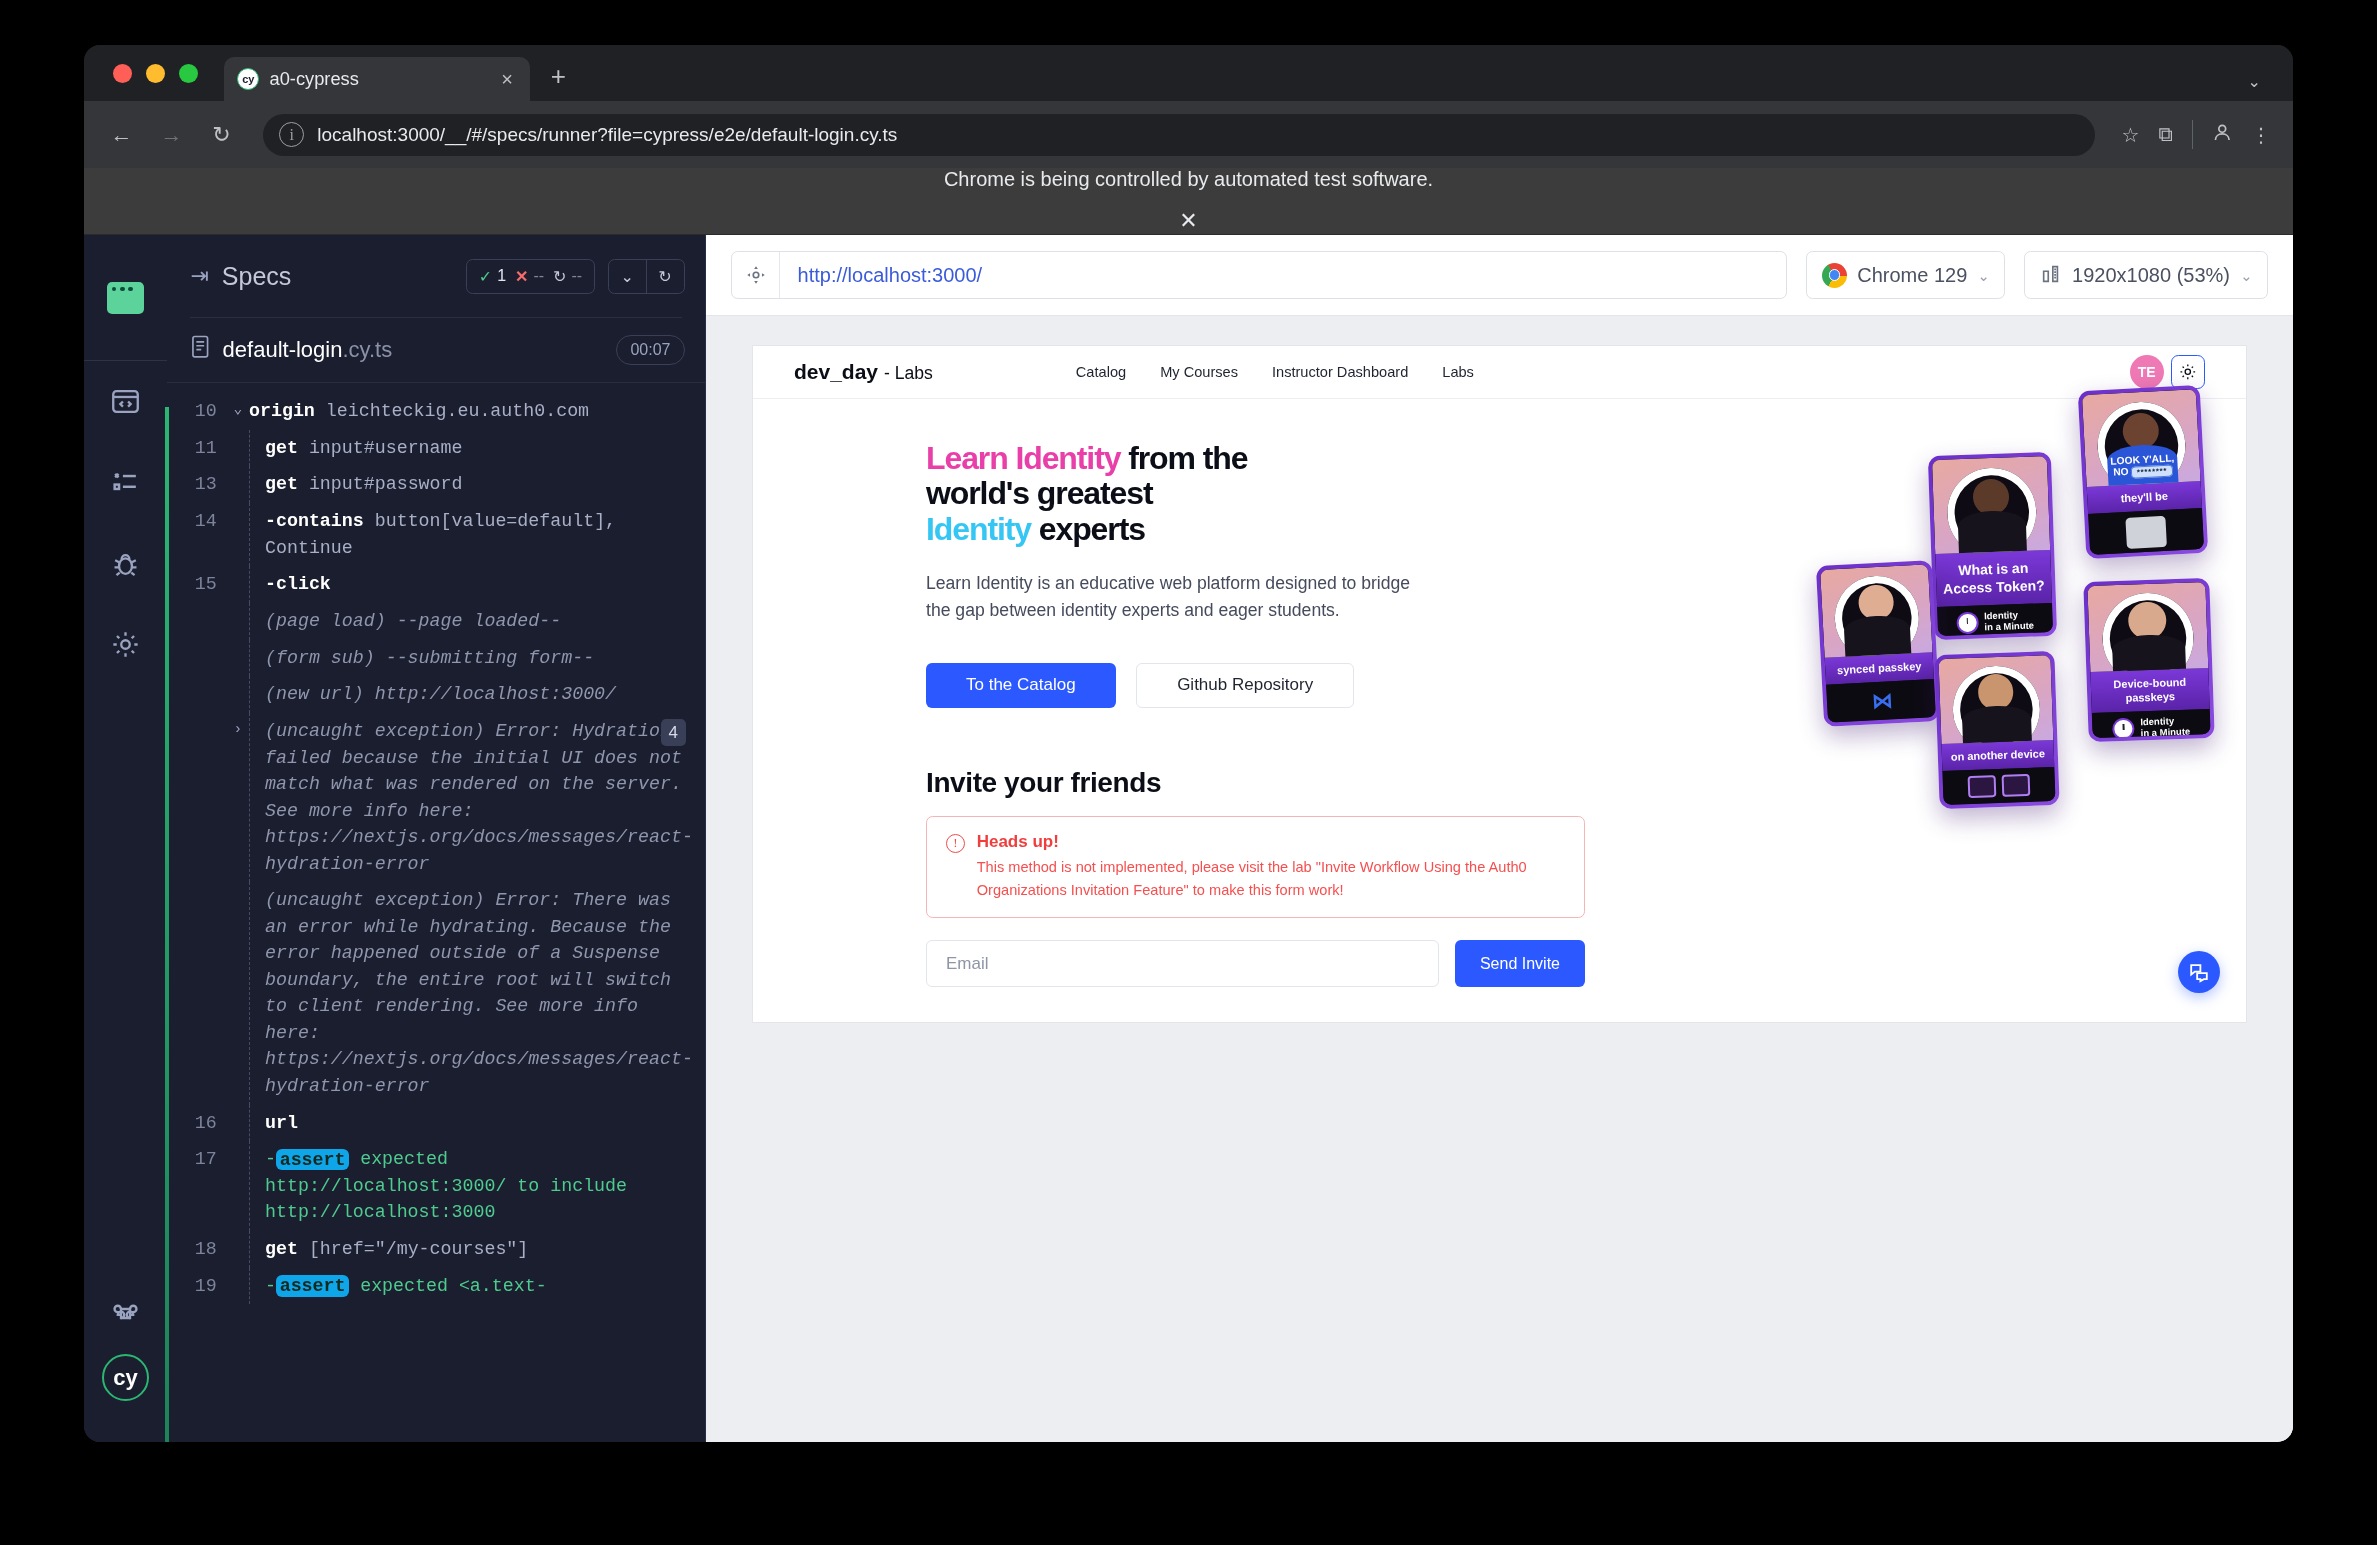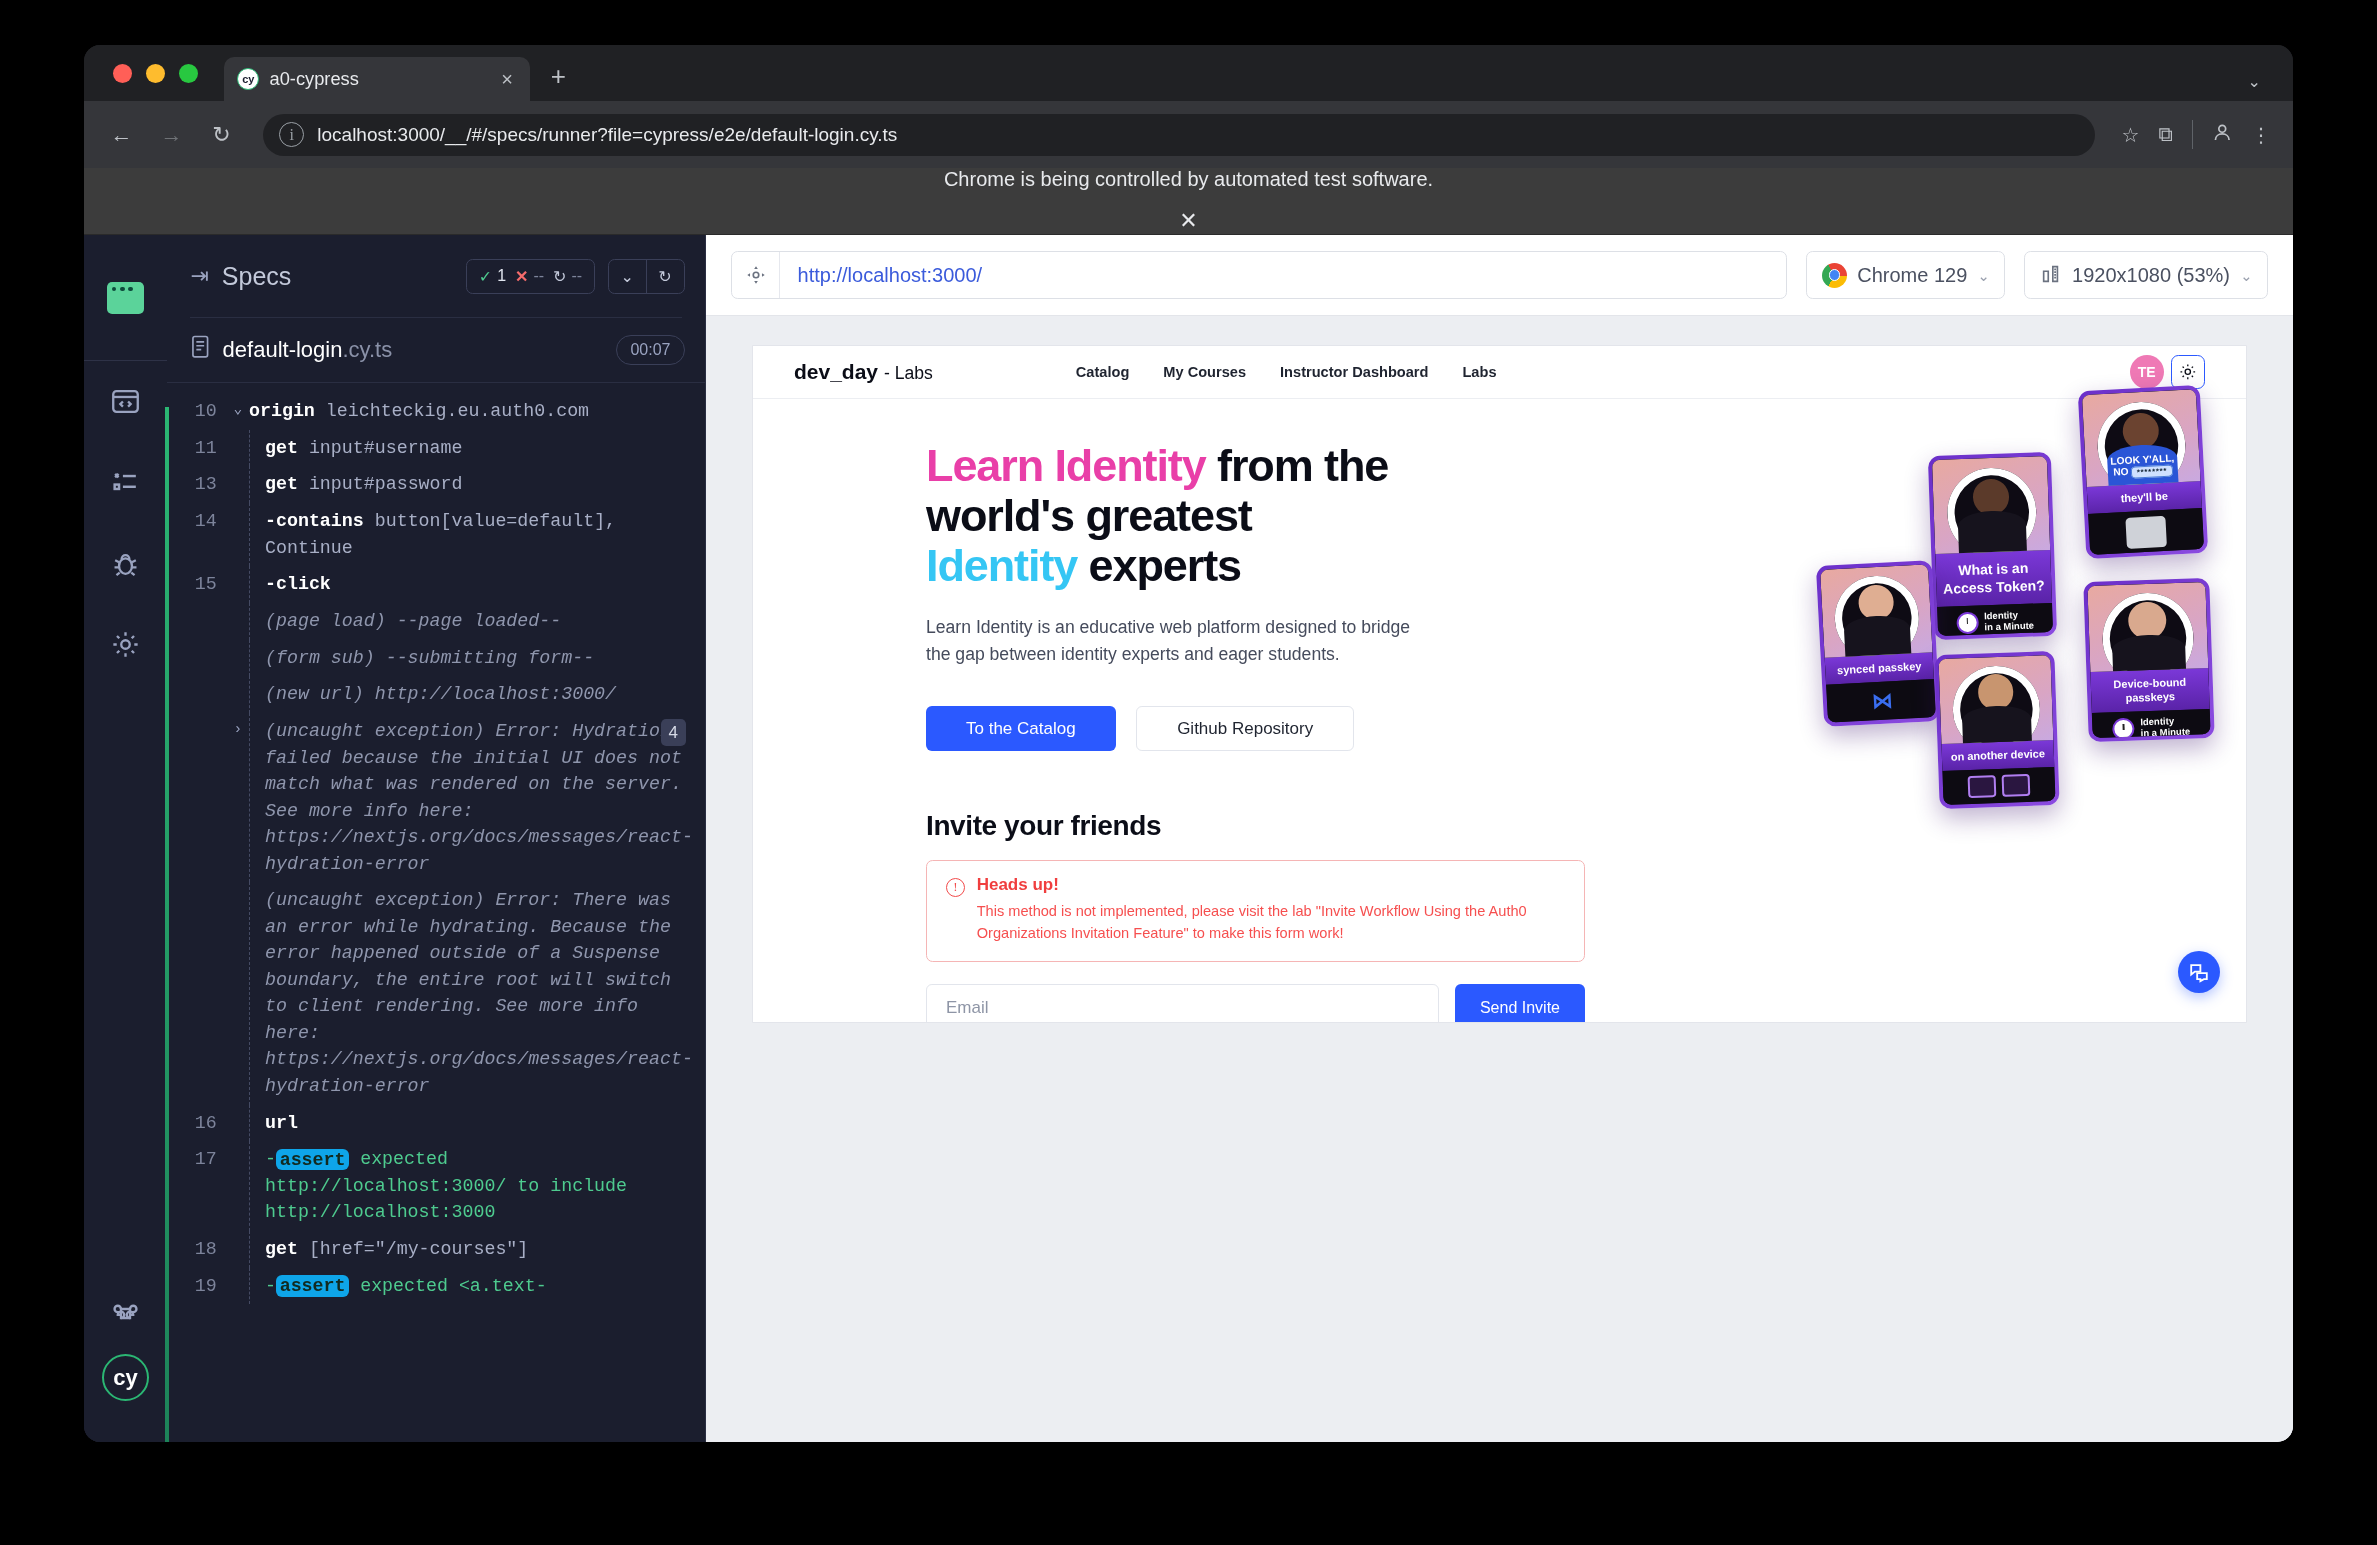--- a/index.html
+++ b/index.html
@@ -317,39 +317,39 @@
   
   .site-nav {
     height: 53px; display: flex; align-items: center;
     padding: 0 41px; gap: 0;
     border-bottom: 0.7px solid #eceef2;
     background: #fff;
   }
   .brand { font-size: 21px; font-weight: 800; color: #0b0d17; }
   .brand .sub { font-weight: 400; font-size: 17.6px; color: #0b0d17; }
   .site-links { display: flex; gap: 34px; margin-left: 143px; flex: 1; }
-  .site-links a { color: #1f2430; font-size: 14.6px; text-decoration: none; white-space: nowrap; cursor: pointer; font-weight: bold; }
+  .site-links a { color: #1f2430; font-size: 14.6px; text-decoration: none; white-space: nowrap; cursor: pointer; }
   .nav-right { display: flex; align-items: center; gap: 7.3px; }
   .avatar {
     width: 34px; height: 34px; border-radius: 50%;
     background: #ef79b5; color: #fff;
     display: flex; align-items: center; justify-content: center;
     font-size: 14px; font-weight: 600;
   }
   .theme-btn {
     width: 34px; height: 34px; border-radius: 7.3px;
     border: 1.5px solid #2b59ff; background: #fff;
     display: flex; align-items: center; justify-content: center;
     color: #0b0d17; cursor: pointer;
   }
 
   
   .hero { position: relative; padding: 42px 0 0 173px; }
   .hero h1 {
-    font-size: 45px; line-height: 1.12; color: #0b0d17;
+    font-size: 32px; line-height: 1.12; color: #0b0d17;
     letter-spacing: -1.1px; max-width: 695px; font-weight: 800;
   }
   .hero h1 .pink { color: #e93fa8; }
   .hero h1 .cyan { color: #35c6f4; }
   .hero p {
     margin-top: 22px; font-size: 17.6px; color: #454b5c;
     line-height: 1.55; max-width: 505px;
   }
   .cta-row { display: flex; gap: 20.5px; margin-top: 38px; }
   .btn-primary {

